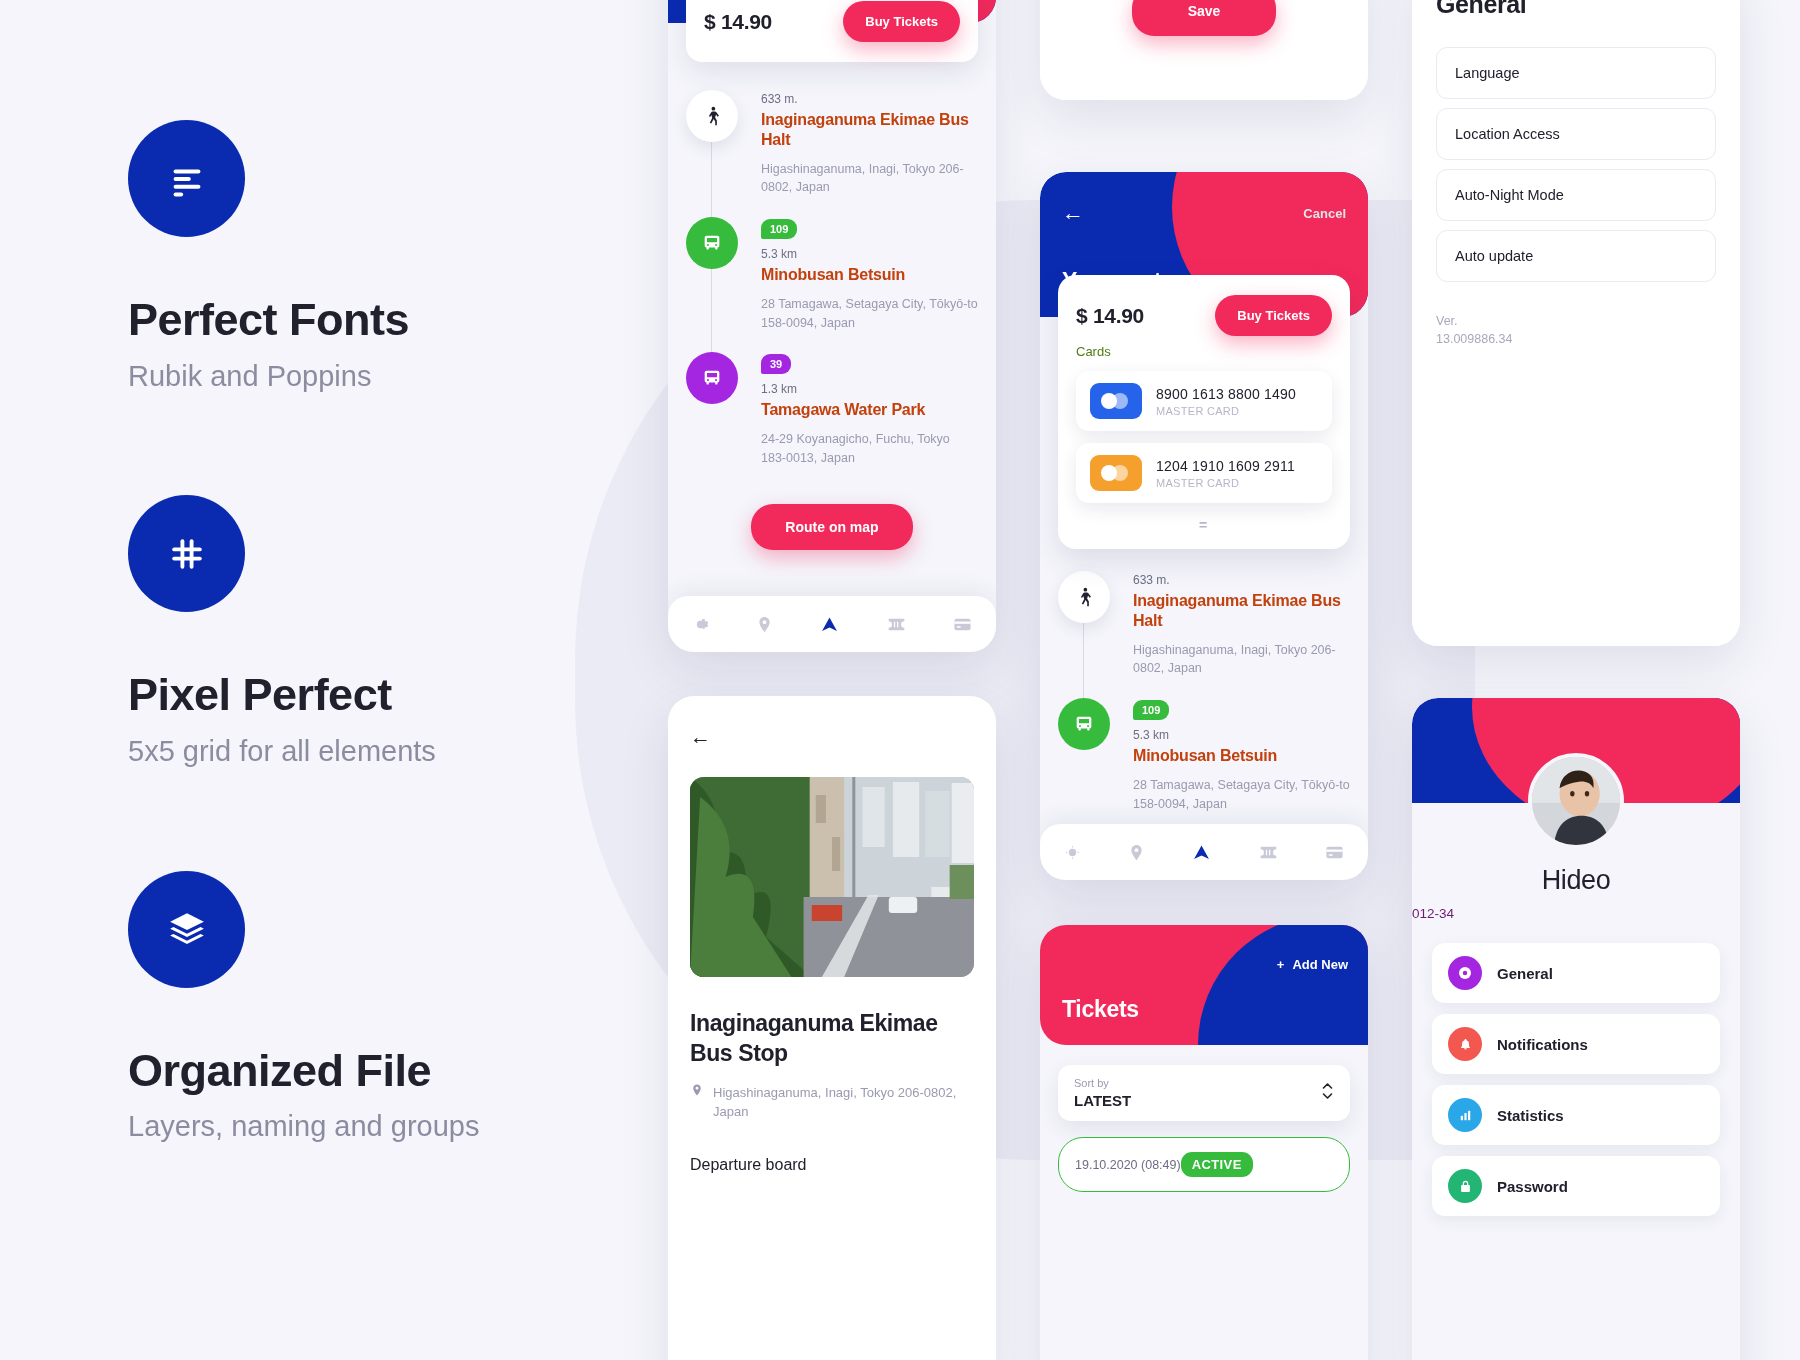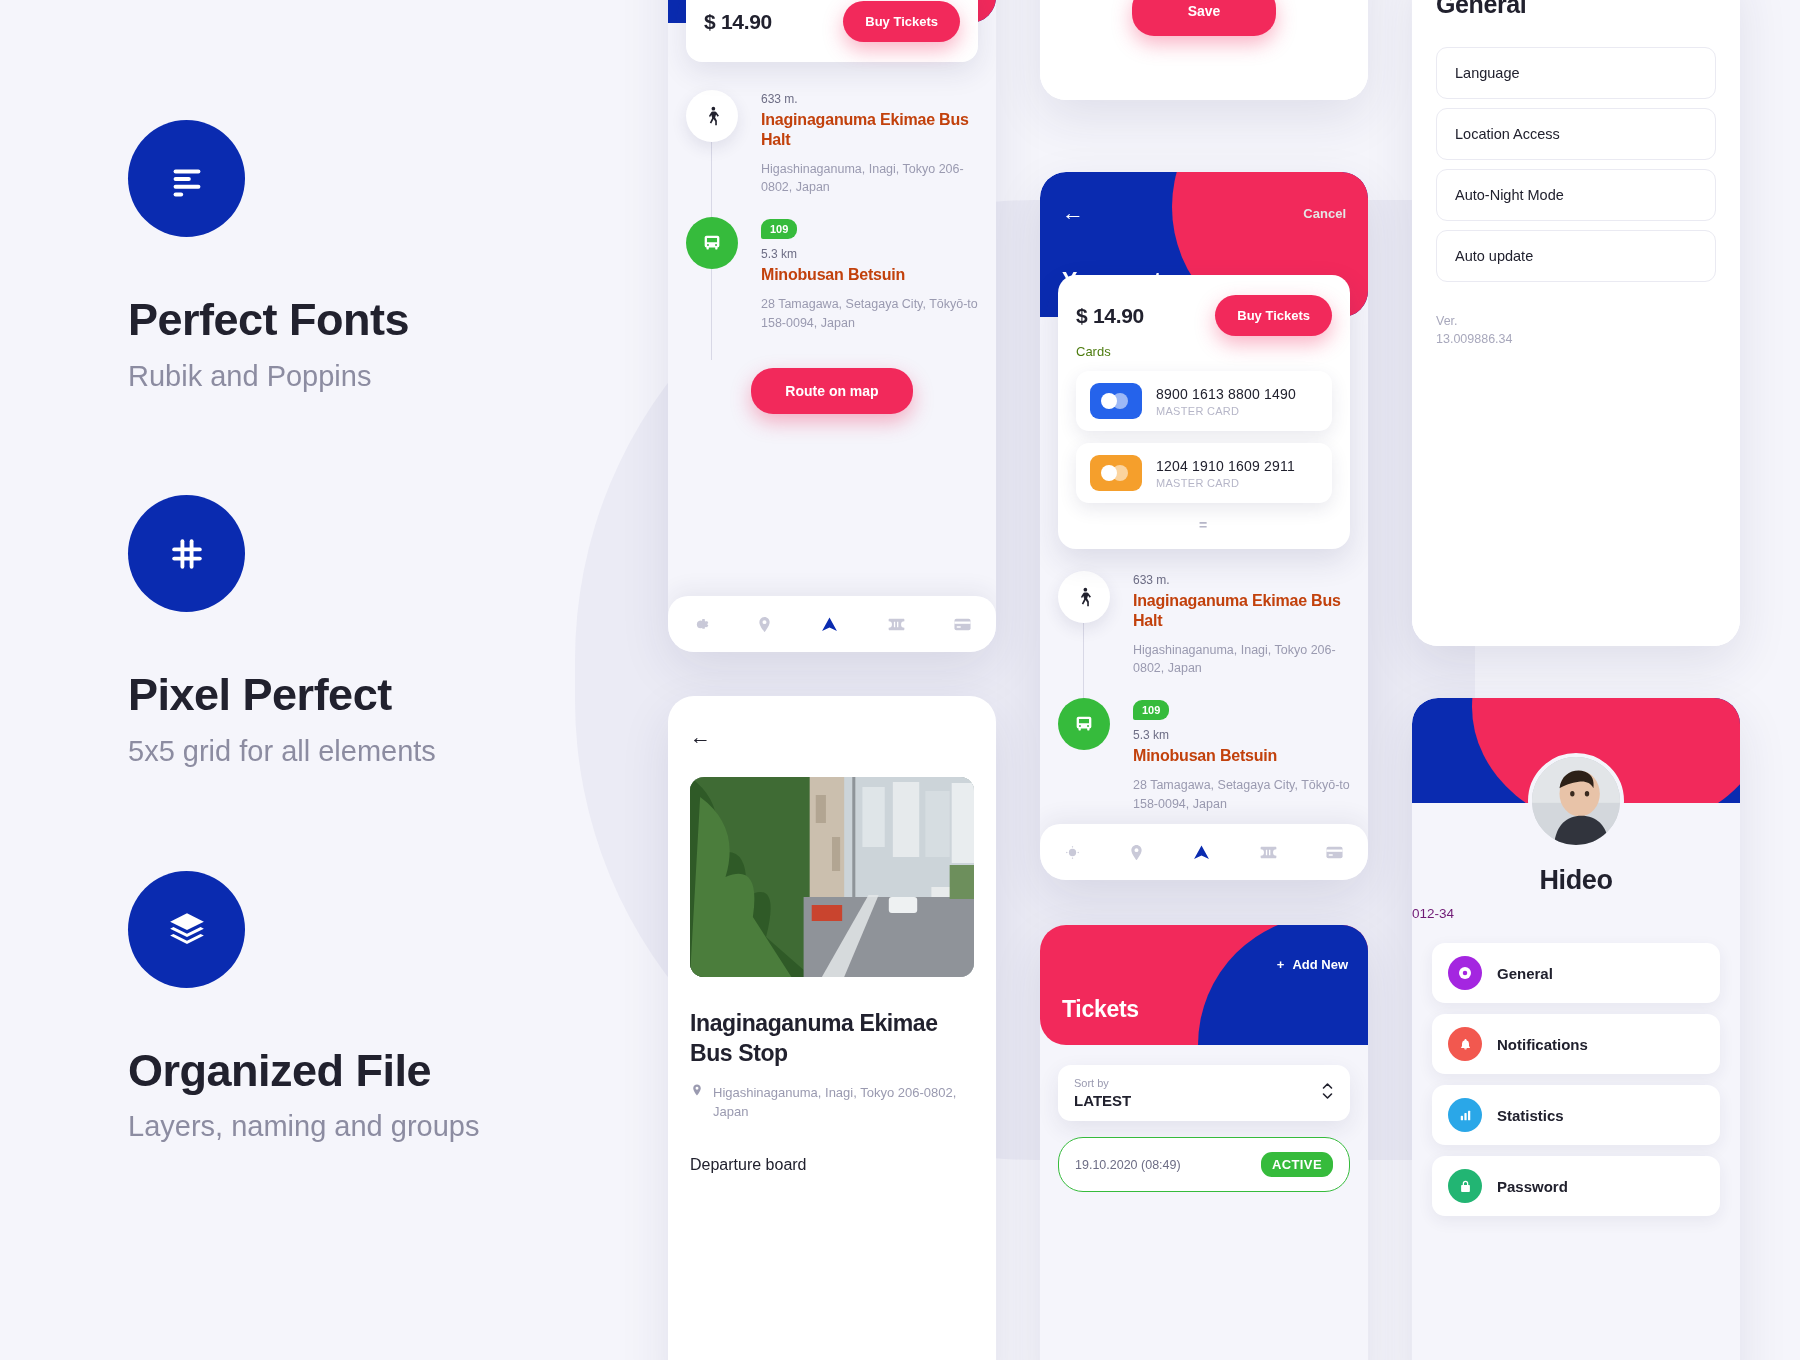--- a/index.html
+++ b/index.html
@@ -185,21 +185,21 @@
   .sortbox {
     margin: 20px 18px 0 18px; background: #fff; border-radius: 13px;
     padding: 12px 16px; display: flex; align-items: center; justify-content: space-between;
     box-shadow: 0 8px 22px rgba(40,40,90,.09);
   }
   .sort-k { font-size: 11px; color: #9a9ab0; }
   .sort-v { font-size: 15px; font-weight: bold; color: #21212e; margin-top: 3px; }
   .ticket-row {
     margin: 16px 18px 0 18px; background: #fff; border: 1.5px solid #36bb3c;
     border-radius: 25px; padding: 14px 16px; display: flex;
-    align-items: center; justify-content: space-between;
+    align-items: center; 
   }
   .ticket-date { font-size: 12.5px; color: #6d6d85; }
   .ticket-status {
     background: #36bb3c; color: #fff; font-size: 13px; font-weight: bold;
     border-radius: 11px; padding: 5px 11px; letter-spacing: .4px;
   }
 
   
   .gen-body { padding: 30px 24px 0 24px; background: #fff; height: 100%; }
   .gen-title { font-size: 25px; font-weight: bold; color: #21212e; letter-spacing: -.4px; margin-bottom: 28px; }
@@ -211,21 +211,21 @@
 
   
   .prof-hdr { position: relative; height: 105px; background: #0a2bb0; border-radius: 26px 0 0 0; overflow: hidden; }
   .prof-blob { position: absolute; left: 60px; top: -116px; width: 300px; height: 250px; border-radius: 50%; background: #f2295b; }
   .avatar {
     position: absolute; left: 50%; top: 55px; transform: translateX(-50%);
     width: 96px; height: 96px; border-radius: 50%; overflow: hidden; z-index: 5;
     border: 4px solid #f5f5fb; background: #cdd2da;
   }
   .avatar svg { width: 100%; height: 100%; display: block; }
-  .prof-name { text-align: center; margin-top: 62px; font-size: 27px; font-weight: bold; color: #21212e; letter-spacing: -.4px; }
+  .prof-name { text-align: center; margin-top: 62px; font-size: 27px; font-weight: normal; color: #21212e; letter-spacing: -.4px; }
   .prof-phone { text-align: left; margin-top: 10px; font-size: 13.5px; color: #701a75; }
   .menu { padding: 22px 20px 0 20px; }
   .menu-item {
     background: #fff; border-radius: 13px; padding: 13px 16px;
     display: flex; align-items: center; gap: 15px; margin-bottom: 11px;
     box-shadow: 0 5px 16px rgba(40,40,90,.07);
   }
   .m-ico {
     width: 34px; height: 34px; border-radius: 50%; flex: 0 0 34px;
     display: flex; align-items: center; justify-content: center;
@@ -320,20 +320,35 @@
           <div class="connector"></div>
         </div>
         <div class="stop-body">
           <div class="badge green">109</div>
           <div class="dist">5.3 km</div>
           <div class="stop-name">Minobusan Betsuin</div>
           <div class="stop-addr">28 Tamagawa, Setagaya City, Tōkyō-to 158-0094, Japan</div>
         </div>
       </div>
 
+      <div class="stop">
+        <div class="stop-marker">
+          <div class="dot purple">
+            <svg width="22" height="22" viewBox="0 0 24 24" fill="#fff">
+              <path d="M6 4h12a2 2 0 0 1 2 2v9a2 2 0 0 1-2 2v1.4a.6.6 0 0 1-.6.6h-1.3a.6.6 0 0 1-.6-.6V17H8.5v1.4a.6.6 0 0 1-.6.6H6.6a.6.6 0 0 1-.6-.6V17a2 2 0 0 1-2-2V6a2 2 0 0 1 2-2zm.5 2.6v4.6h11V6.6h-11zM7.6 13a1.1 1.1 0 1 0 0 2.2 1.1 1.1 0 0 0 0-2.2zm8.8 0a1.1 1.1 0 1 0 0 2.2 1.1 1.1 0 0 0 0-2.2z"></path>
+            </svg>
+          </div>
+        </div>
+        <div class="stop-body">
+          <div class="badge purple">39</div>
+          <div class="dist">1.3 km</div>
+          <div class="stop-name">Tamagawa Water Park</div>
+          <div class="stop-addr">24-29 Koyanagicho, Fuchu, Tokyo 183-0013, Japan</div>
+        </div>
+      </div>
 
       <div class="route-cta">
         <button class="btn-pill">Route on map</button>
       </div>
     </div>
 
     <div class="tabbar">
       <span class="tab-ico">
         <svg width="19" height="19" viewBox="0 0 24 24" fill="currentColor">
             <path d="M12 8.3a3.7 3.7 0 1 0 0 7.4 3.7 3.7 0 0 0 0-7.4zm0 5.4a1.7 1.7 0 1 1 0-3.4 1.7 1.7 0 0 1 0 3.4zm8.4-1.1.1-.6-.1-.6 1.5-1.2-1.5-2.6-1.8.6a6.8 6.8 0 0 0-1-.6L17.3 5h-3l-.3 1.9c-.4.2-.7.4-1 .6l-1.8-.6L9.7 9.5l1.5 1.2v1.2L9.7 13l1.5 2.6 1.8-.6c.3.3.6.5 1 .6l.3 1.9h3l.3-1.9c.4-.1.7-.3 1-.6l1.8.6 1.5-2.6-1.5-1.2z"></path>

